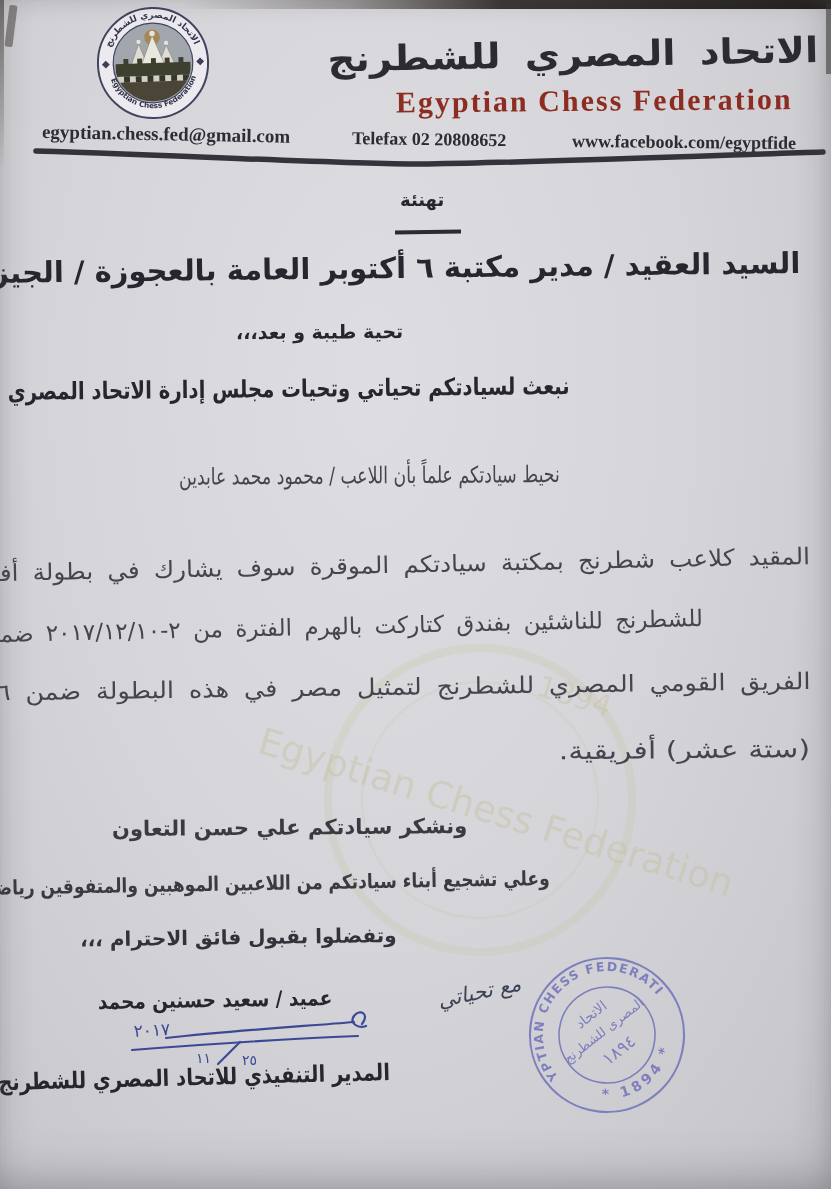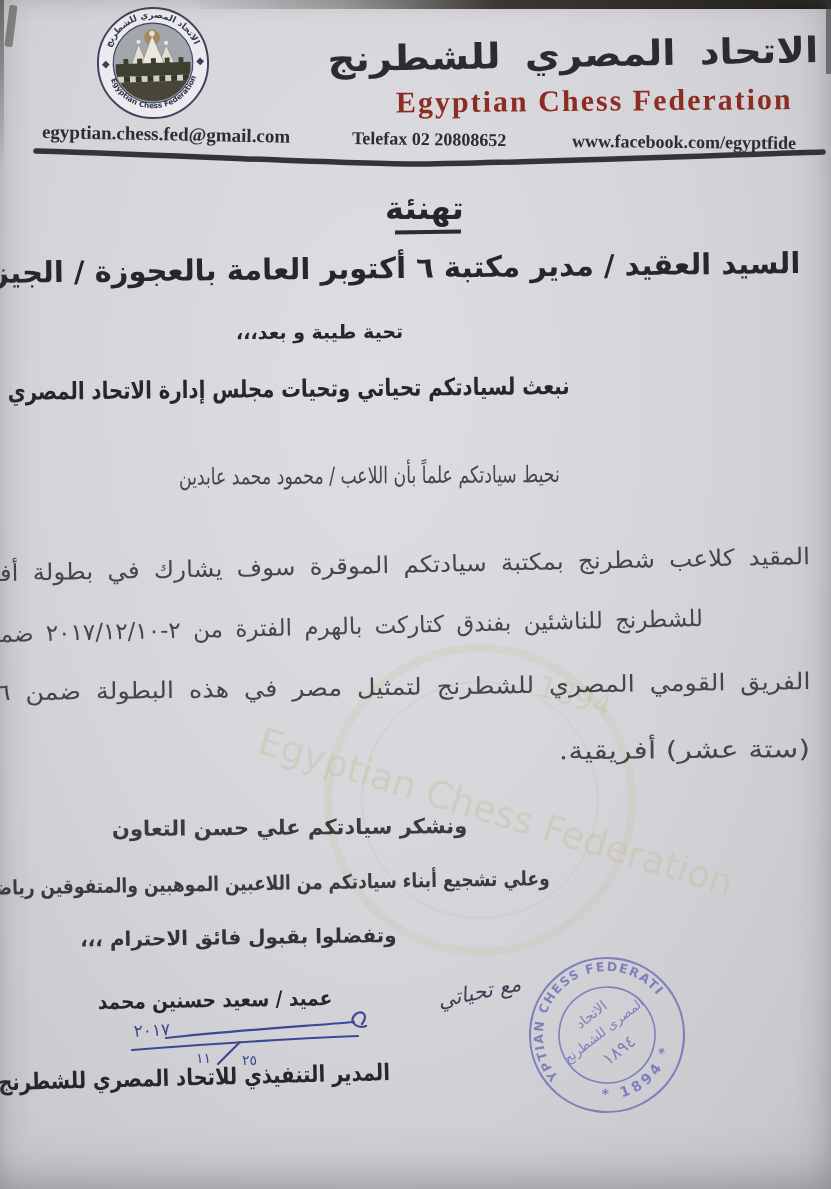--- a/index.html
+++ b/index.html
@@ -111,21 +111,21 @@
 
     <div class="latin" style="position:absolute;top:121px;left:42px;font-size:19px;transform:rotate(1.1deg);">egyptian.chess.fed@gmail.com</div>
     <div class="latin" style="position:absolute;top:128px;left:352px;font-size:18px;transform:rotate(0.8deg);">Telefax 02 20808652</div>
     <div class="latin" style="position:absolute;top:131px;left:572px;font-size:18px;transform:rotate(0.5deg);">www.facebook.com/egyptfide</div>
 
     <svg style="position:absolute;left:28px;top:142px;" width="803" height="28">
       <path d="M8,9 C180,14 330,23 400,22 C520,20 700,13 795,10" fill="none" stroke="#34333b" stroke-width="5.5" stroke-linecap="round"></path>
     </svg>
   </div>
 
-  <div class="ln bold" style="top:189px;left:385px;right:auto;font-size:32px;">تهنئة</div>
+  <div class="ln bold" style="top:189px;left:400px;right:auto;font-size:18px;">تهنئة</div>
   <div style="position:absolute;top:230px;left:395px;width:66px;height:4px;background:#2b2b31;
        transform:rotate(-1deg);"></div>
 
   <div class="ln bold" style="top:246px;right:31px;font-size:29px;transform:rotate(-0.7deg);">السيد العقيد / مدير مكتبة ٦ أكتوبر العامة بالعجوزة / الجيزة</div>
 
   <div class="ln bold" style="top:320px;right:428px;font-size:19px;transform:rotate(-0.4deg);">تحية طيبة و بعد،،،</div>
 
   <div class="ln bold" style="top:372px;right:261px;font-size:24px;transform:rotate(-0.6deg) scaleX(0.82);">نبعث لسيادتكم تحياتي وتحيات مجلس إدارة الاتحاد المصري للشطرنج</div>
 
   <div class="ln reg" style="top:461px;right:271px;font-size:23px;transform:rotate(-0.4deg) scaleX(0.75);">نحيط سيادتكم علماً بأن اللاعب / محمود محمد عابدين</div>

